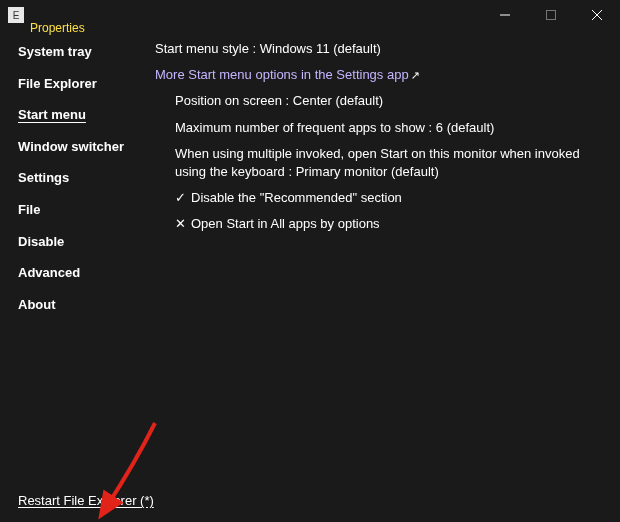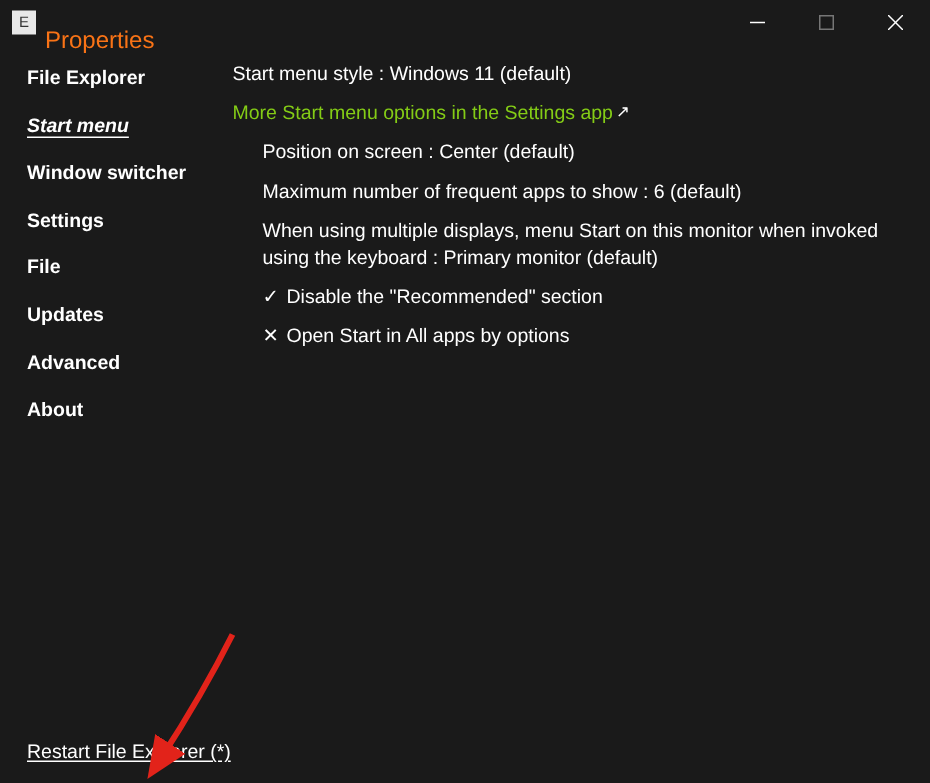--- a/index.html
+++ b/index.html
@@ -28,22 +28,22 @@
       height: 16px;
       display: inline-flex;
       align-items: center;
       justify-content: center;
       margin-right: 6px;
       font-size: 10px;
       background: #e8e8e8;
       color: #333;
     }
     .titlebar-text {
-      font-size: 16px;
-      color: #f97316;
+      font-size: 12px;
+      color: #fde047;
       margin-top: 25px;
     }
     .window-controls {
       position: absolute;
       right: 0;
       top: 0;
       display: flex;
       height: 30px;
     }
     .window-btn {
@@ -76,21 +76,20 @@
     .sidebar-item {
       font-size: 13px;
       font-weight: 600;
       padding: 8px 0;
       line-height: 1.2;
       cursor: pointer;
     }
     .sidebar-item.active {
       text-decoration: underline;
       text-underline-offset: 3px;
-      font-style: italic;
     }
     .main {
       flex: 1;
       padding-top: 6px;
       padding-right: 18px;
       font-size: 13px;
       color: #ffffff;
     }
     .setting-row {
       padding: 4px 0;
@@ -104,21 +103,21 @@
     .setting-row.indent-2 {
       padding-left: 20px;
     }
     .setting-row .mark {
       display: inline-block;
       width: 16px;
       flex-shrink: 0;
       text-align: left;
     }
     .main a.external {
-      color: #84cc16;
+      color: #c4b5fd;
       text-decoration: none;
     }
     .external-arrow {
       font-size: 11px;
       margin-left: 2px;
     }
     .restart-link {
       position: absolute;
       bottom: 14px;
       left: 18px;
@@ -157,46 +156,47 @@
       <svg viewBox="0 0 10 10">
           <line x1="0" y1="0" x2="10" y2="10" stroke="#fff" stroke-width="1"></line>
           <line x1="10" y1="0" x2="0" y2="10" stroke="#fff" stroke-width="1"></line>
         </svg>
     </div>
   </div>
 </div>
 
 <div class="content">
   <div class="sidebar">
+    <div class="sidebar-item">System tray</div>
     <div class="sidebar-item">File Explorer</div>
     <div class="sidebar-item active">Start menu</div>
     <div class="sidebar-item">Window switcher</div>
     <div class="sidebar-item">Settings</div>
     <div class="sidebar-item">File</div>
-    <div class="sidebar-item">Updates</div>
+    <div class="sidebar-item">Disable</div>
     <div class="sidebar-item">Advanced</div>
     <div class="sidebar-item">About</div>
   </div>
 
   <div class="main">
     <div class="setting-row">
       <span>Start menu style : Windows 11 (default)</span>
     </div>
     <div class="setting-row">
       <a class="external">More Start menu options in the Settings app</a>
       <span class="external-arrow">↗</span>
     </div>
     <div class="setting-row indent-1">
       <span>Position on screen : Center (default)</span>
     </div>
     <div class="setting-row indent-1">
       <span>Maximum number of frequent apps to show : 6 (default)</span>
     </div>
     <div class="setting-row indent-1">
-      <span>When using multiple displays, menu Start on this monitor when invoked using the keyboard : Primary monitor (default)</span>
+      <span>When using multiple invoked, open Start on this monitor when invoked using the keyboard : Primary monitor (default)</span>
     </div>
     <div class="setting-row indent-2">
       <span class="mark">✓</span>
       <span>Disable the "Recommended" section</span>
     </div>
     <div class="setting-row indent-2">
       <span class="mark">✕</span>
       <span>Open Start in All apps by options</span>
     </div>
   </div>

